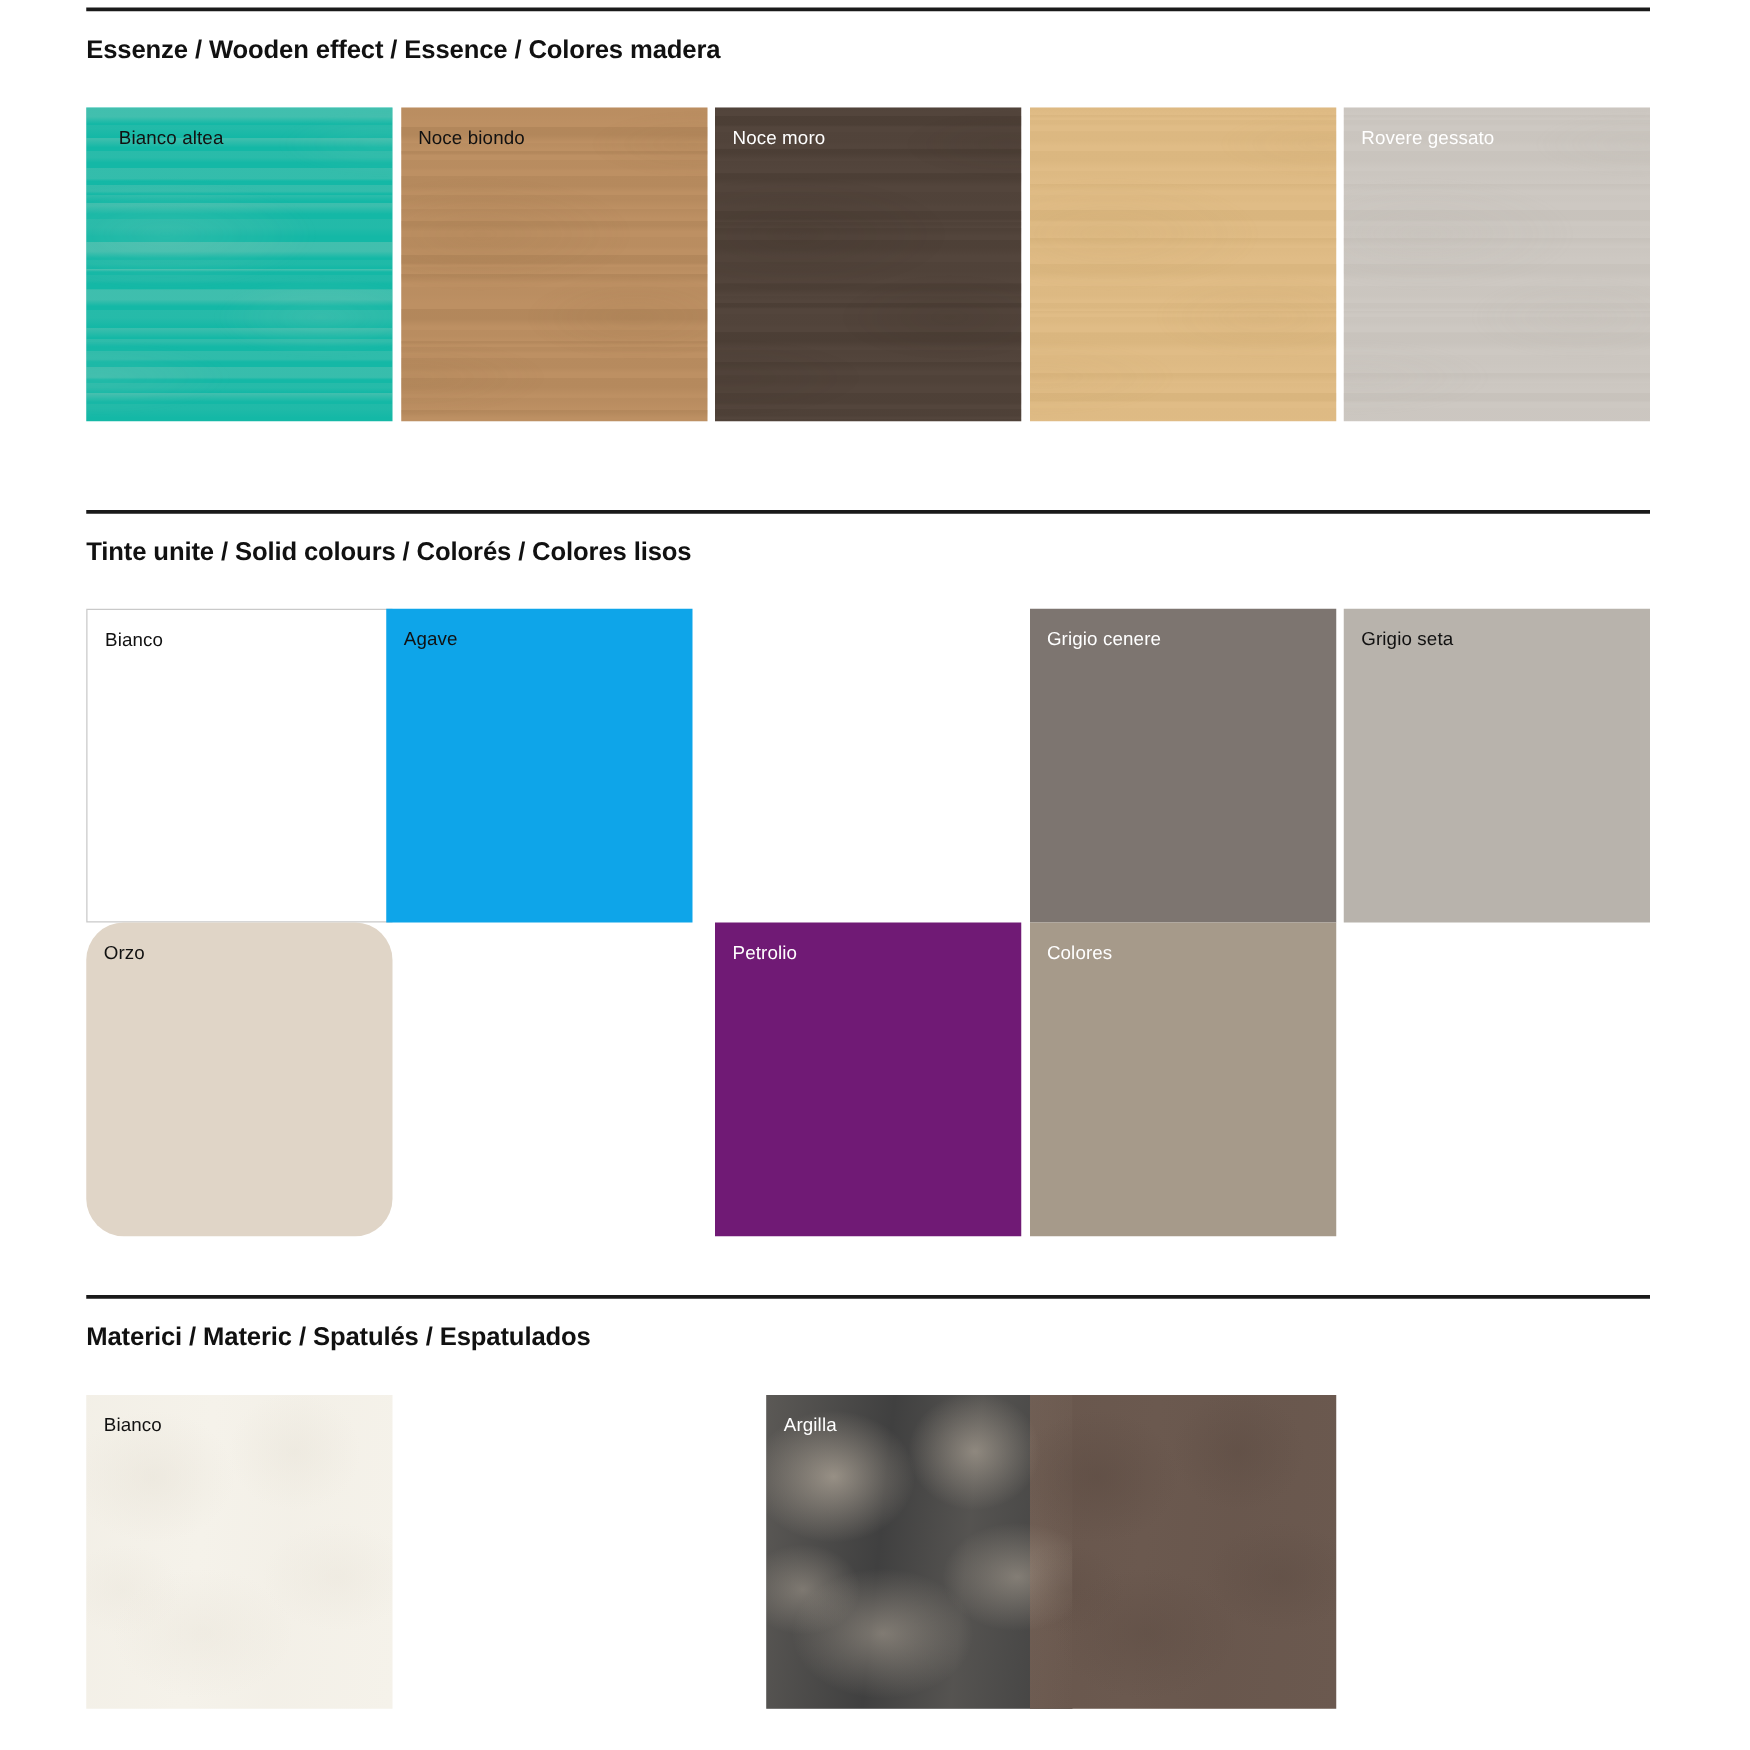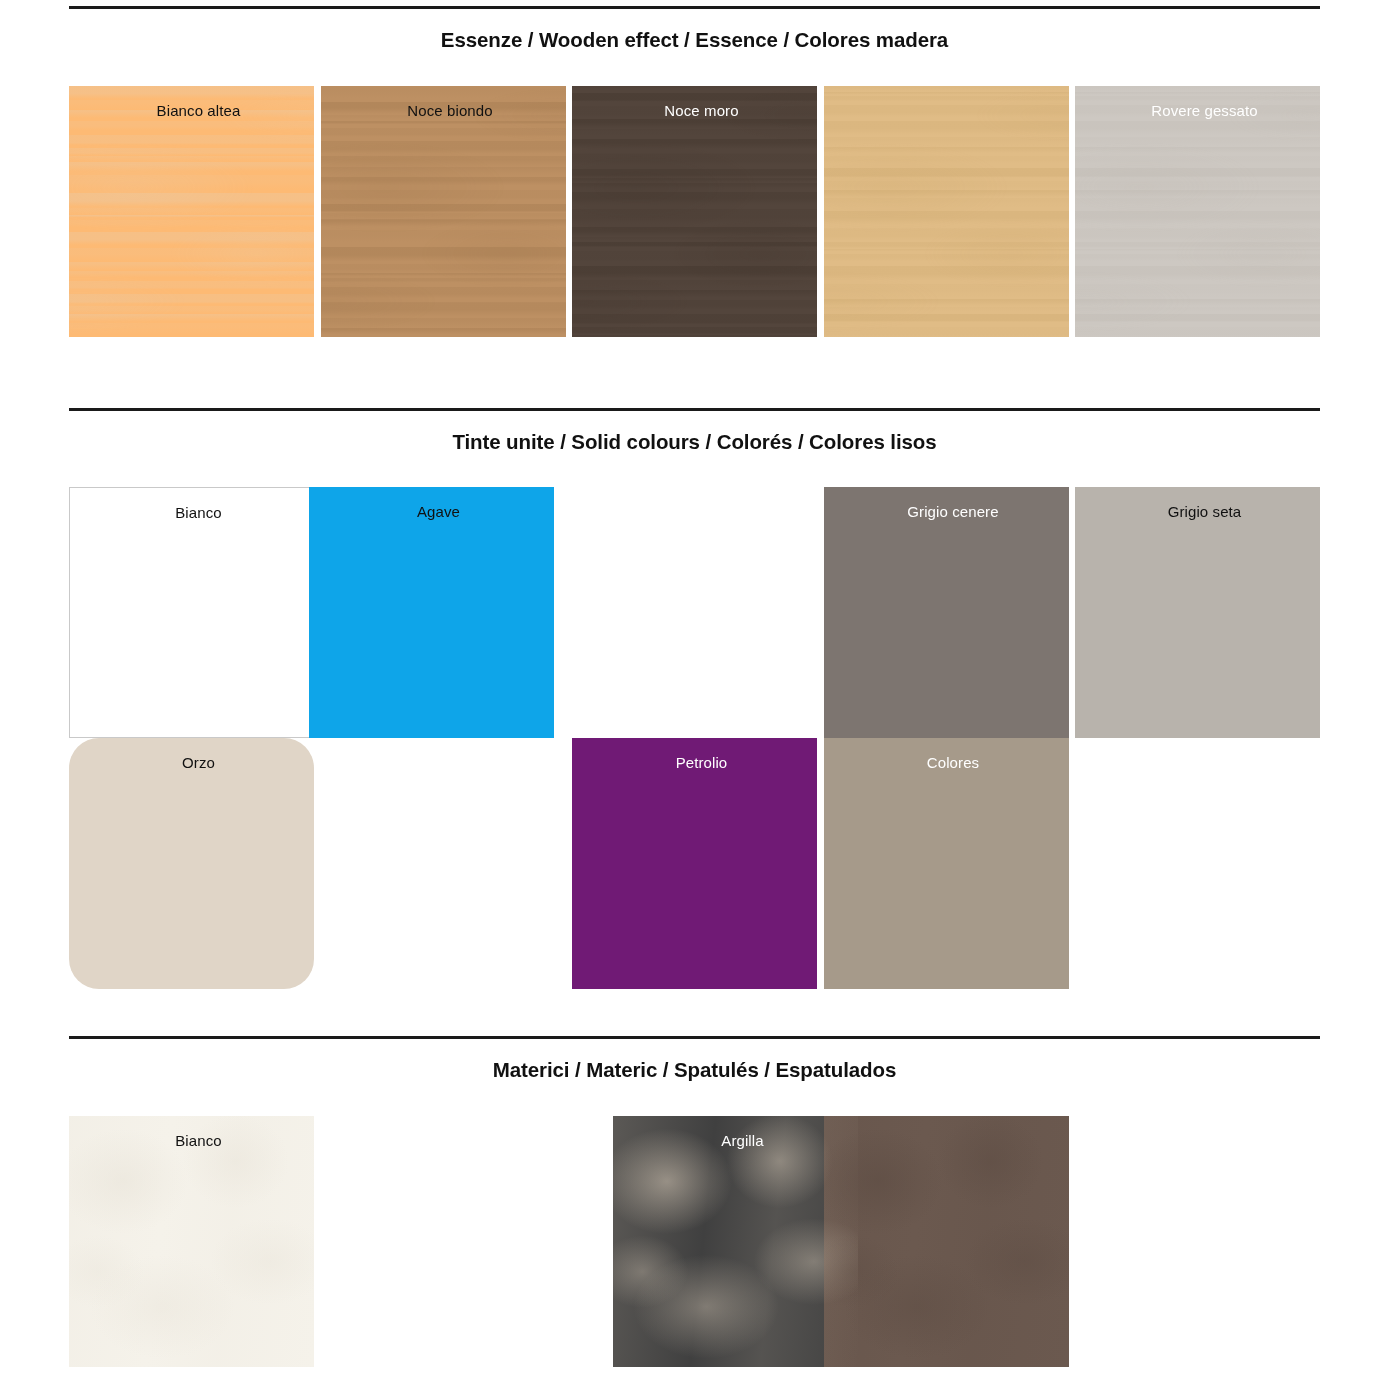--- a/index.html
+++ b/index.html
@@ -17,21 +17,20 @@
   .page {
     position: relative;
     width: 1400px;
     height: 1400px;
     box-sizing: border-box;
   }
   .section {
     position: absolute;
     left: 69px;
     width: 1251px;
-    text-align: center;
   }
   .rule {
     height: 0;
     border-top: 3px solid #1a1a1a;
     width: 1251px;
   }
   .section-title {
     font-size: 20.5px;
     font-weight: bold;
     letter-spacing: -0.1px;
@@ -84,21 +83,21 @@
 </style>
 </head>
 <body>
 
 <div class="page">
 
   <div class="section" style="top:6px;">
     <div class="rule"></div>
     <div class="section-title">Essenze / Wooden effect / Essence / Colores madera</div>
     <div class="grid" id="grid-essenze" style="height:251px; margin-top:33px;">
-        <div class="swatch" style="left: 0px; top: 0px; background: #fdba74;">
+        <div class="swatch" style="left: 0px; top: 0px; background: #14b8a6; padding-left: 12px;">
           <div class="wood-grain2" style="background-image: radial-gradient(60% 22% at 30% 42%, rgba(221, 214, 201, 0.3) 0%, rgba(0, 0, 0, 0) 70%), radial-gradient(42% 16% at 72% 64%, rgba(221, 214, 201, 0.26) 0%, rgba(0, 0, 0, 0) 72%), radial-gradient(50% 14% at 12% 80%, rgba(221, 214, 201, 0.22) 0%, rgba(0, 0, 0, 0) 74%), radial-gradient(38% 12% at 88% 18%, rgba(221, 214, 201, 0.2) 0%, rgba(0, 0, 0, 0) 76%);"></div>
           <div class="wood-grain" style="background-image: linear-gradient(rgba(0, 0, 0, 0) 0%, rgba(0, 0, 0, 0) 0.57%, rgba(221, 214, 201, 0.42) 0.58%, rgba(221, 214, 201, 0.42) 1.62%, rgba(0, 0, 0, 0) 2.22%, rgba(0, 0, 0, 0) 3.59%, rgba(221, 214, 201, 0.1) 3.63%, rgba(221, 214, 201, 0.1) 6.13%, rgba(0, 0, 0, 0) 7.16%, rgba(0, 0, 0, 0) 8.42%, rgba(221, 214, 201, 0.41) 8.46%, rgba(221, 214, 201, 0.41) 10.77%, rgba(0, 0, 0, 0) 12.63%, rgba(0, 0, 0, 0) 13.06%, rgba(221, 214, 201, 0.13) 13.07%, rgba(221, 214, 201, 0.13) 13.85%, rgba(0, 0, 0, 0) 16.23%, rgba(0, 0, 0, 0) 16.42%, rgba(221, 214, 201, 0.36) 16.43%, rgba(221, 214, 201, 0.36) 16.78%, rgba(0, 0, 0, 0) 18.94%, rgba(0, 0, 0, 0) 19.88%, rgba(221, 214, 201, 0.192) 19.91%, rgba(221, 214, 201, 0.192) 21.62%, rgba(0, 0, 0, 0) 22.99%, rgba(0, 0, 0, 0) 24.46%, rgba(221, 214, 201, 0.286) 24.51%, rgba(221, 214, 201, 0.286) 27.19%, rgba(0, 0, 0, 0) 27.89%, rgba(0, 0, 0, 0) 28.83%, rgba(221, 214, 201, 0.28) 28.86%, rgba(221, 214, 201, 0.28) 30.57%, rgba(0, 0, 0, 0) 31.27%, rgba(0, 0, 0, 0) 31.47%, rgba(221, 214, 201, 0.204) 31.47%, rgba(221, 214, 201, 0.204) 31.82%, rgba(0, 0, 0, 0) 33.21%, rgba(0, 0, 0, 0) 33.64%, rgba(221, 214, 201, 0.357) 33.65%, rgba(221, 214, 201, 0.357) 34.44%, rgba(0, 0, 0, 0) 36.61%, rgba(0, 0, 0, 0) 37.87%, rgba(221, 214, 201, 0.133) 37.91%, rgba(221, 214, 201, 0.133) 40.23%, rgba(0, 0, 0, 0) 42.61%, rgba(0, 0, 0, 0) 43.97%, rgba(221, 214, 201, 0.408) 44.01%, rgba(221, 214, 201, 0.408) 46.51%, rgba(0, 0, 0, 0) 48.35%, rgba(0, 0, 0, 0) 48.91%, rgba(221, 214, 201, 0.1) 48.93%, rgba(221, 214, 201, 0.1) 49.96%, rgba(0, 0, 0, 0) 50.98%, rgba(0, 0, 0, 0) 51.13%, rgba(221, 214, 201, 0.42) 51.13%, rgba(221, 214, 201, 0.42) 51.4%, rgba(0, 0, 0, 0) 52.01%, rgba(0, 0, 0, 0) 52.79%, rgba(221, 214, 201, 0.114) 52.81%, rgba(221, 214, 201, 0.114) 54.24%, rgba(0, 0, 0, 0) 55.19%, rgba(0, 0, 0, 0) 56.65%, rgba(221, 214, 201, 0.39) 56.69%, rgba(221, 214, 201, 0.39) 59.34%, rgba(0, 0, 0, 0) 61.11%, rgba(0, 0, 0, 0) 62.2%, rgba(221, 214, 201, 0.16) 62.23%, rgba(221, 214, 201, 0.16) 64.22%, rgba(0, 0, 0, 0) 66.57%, rgba(0, 0, 0, 0) 66.84%, rgba(221, 214, 201, 0.32) 66.85%, rgba(221, 214, 201, 0.32) 67.35%, rgba(0, 0, 0, 0) 69.56%, rgba(0, 0, 0, 0) 69.87%, rgba(221, 214, 201, 0.24) 69.88%, rgba(221, 214, 201, 0.24) 70.45%, rgba(0, 0, 0, 0) 71.91%, rgba(0, 0, 0, 0) 73.05%, rgba(221, 214, 201, 0.24) 73.09%, rgba(221, 214, 201, 0.24) 75.18%, rgba(0, 0, 0, 0) 75.92%, rgba(0, 0, 0, 0) 77.35%, rgba(221, 214, 201, 0.32) 77.39%, rgba(221, 214, 201, 0.32) 80.01%, rgba(0, 0, 0, 0) 80.68%, rgba(0, 0, 0, 0) 81.4%, rgba(221, 214, 201, 0.16) 81.42%, rgba(221, 214, 201, 0.16) 82.73%, rgba(0, 0, 0, 0) 84.03%, rgba(0, 0, 0, 0) 84.18%, rgba(221, 214, 201, 0.39) 84.18%, rgba(221, 214, 201, 0.39) 84.44%, rgba(0, 0, 0, 0) 86.54%, rgba(0, 0, 0, 0) 87.17%, rgba(221, 214, 201, 0.11) 87.19%, rgba(221, 214, 201, 0.11) 88.34%, rgba(0, 0, 0, 0) 90.73%, rgba(0, 0, 0, 0) 92.13%, rgba(221, 214, 201, 0.42) 92.17%, rgba(221, 214, 201, 0.42) 94.72%, rgba(0, 0, 0, 0) 96.64%, rgba(0, 0, 0, 0) 97.86%, rgba(221, 214, 201, 0.1) 97.9%, rgba(221, 214, 201, 0.1) 100.13%);"></div>
           <div class="swatch-label label-dark">Bianco altea</div>
         </div>
         <div class="swatch" style="left: 251.5px; top: 0px; background: rgb(189, 144, 99);">
           <div class="wood-grain2" style="background-image: radial-gradient(60% 22% at 30% 42%, rgba(142, 104, 64, 0.3) 0%, rgba(0, 0, 0, 0) 70%), radial-gradient(42% 16% at 72% 64%, rgba(142, 104, 64, 0.26) 0%, rgba(0, 0, 0, 0) 72%), radial-gradient(50% 14% at 12% 80%, rgba(142, 104, 64, 0.22) 0%, rgba(0, 0, 0, 0) 74%), radial-gradient(38% 12% at 88% 18%, rgba(142, 104, 64, 0.2) 0%, rgba(0, 0, 0, 0) 76%);"></div>
           <div class="wood-grain" style="background-image: linear-gradient(rgba(0, 0, 0, 0) 0%, rgba(0, 0, 0, 0) 0.15%, rgba(142, 104, 64, 0.125) 0.16%, rgba(142, 104, 64, 0.125) 0.43%, rgba(0, 0, 0, 0) 1.63%, rgba(0, 0, 0, 0) 2.43%, rgba(142, 104, 64, 0.41) 2.46%, rgba(142, 104, 64, 0.41) 3.91%, rgba(0, 0, 0, 0) 5.94%, rgba(0, 0, 0, 0) 7.39%, rgba(142, 104, 64, 0.1) 7.43%, rgba(142, 104, 64, 0.1) 10.09%, rgba(0, 0, 0, 0) 12.49%, rgba(0, 0, 0, 0) 13.57%, rgba(142, 104, 64, 0.416) 13.6%, rgba(142, 104, 64, 0.416) 15.56%, rgba(0, 0, 0, 0) 17.57%, rgba(0, 0, 0, 0) 17.83%, rgba(142, 104, 64, 0.12) 17.84%, rgba(142, 104, 64, 0.12) 18.31%, rgba(0, 0, 0, 0) 19.5%, rgba(0, 0, 0, 0) 19.82%, rgba(142, 104, 64, 0.376) 19.83%, rgba(142, 104, 64, 0.376) 20.42%, rgba(0, 0, 0, 0) 21.05%, rgba(0, 0, 0, 0) 22.2%, rgba(142, 104, 64, 0.176) 22.24%, rgba(142, 104, 64, 0.176) 24.35%, rgba(0, 0, 0, 0) 25.16%, rgba(0, 0, 0, 0) 26.59%, rgba(142, 104, 64, 0.3) 26.63%, rgba(142, 104, 64, 0.3) 29.24%, rgba(0, 0, 0, 0) 30.83%, rgba(0, 0, 0, 0) 31.53%, rgba(142, 104, 64, 0.26) 31.55%, rgba(142, 104, 64, 0.26) 32.84%, rgba(0, 0, 0, 0) 35.12%, rgba(0, 0, 0, 0) 35.26%, rgba(142, 104, 64, 0.22) 35.26%, rgba(142, 104, 64, 0.22) 35.52%, rgba(0, 0, 0, 0) 37.83%, rgba(0, 0, 0, 0) 38.48%, rgba(142, 104, 64, 0.34) 38.49%, rgba(142, 104, 64, 0.34) 39.67%, rgba(0, 0, 0, 0) 41.32%, rgba(0, 0, 0, 0) 42.73%, rgba(142, 104, 64, 0.145) 42.77%, rgba(142, 104, 64, 0.145) 45.33%, rgba(0, 0, 0, 0) 46.2%, rgba(0, 0, 0, 0) 47.41%, rgba(142, 104, 64, 0.4) 47.44%, rgba(142, 104, 64, 0.4) 49.65%, rgba(0, 0, 0, 0) 50.26%, rgba(0, 0, 0, 0) 50.63%, rgba(142, 104, 64, 0.106) 50.64%, rgba(142, 104, 64, 0.106) 51.31%, rgba(0, 0, 0, 0) 52.42%, rgba(0, 0, 0, 0) 52.65%, rgba(142, 104, 64, 0.42) 52.66%, rgba(142, 104, 64, 0.42) 53.08%, rgba(0, 0, 0, 0) 55.02%, rgba(0, 0, 0, 0) 56.04%, rgba(142, 104, 64, 0.106) 56.07%, rgba(142, 104, 64, 0.106) 57.92%, rgba(0, 0, 0, 0) 60.32%, rgba(0, 0, 0, 0) 61.78%, rgba(142, 104, 64, 0.396) 61.82%, rgba(142, 104, 64, 0.396) 64.5%, rgba(0, 0, 0, 0) 66.58%, rgba(0, 0, 0, 0) 67.44%, rgba(142, 104, 64, 0.15) 67.47%, rgba(142, 104, 64, 0.15) 69.04%, rgba(0, 0, 0, 0) 70.31%, rgba(0, 0, 0, 0) 70.48%, rgba(142, 104, 64, 0.337) 70.48%, rgba(142, 104, 64, 0.337) 70.79%, rgba(0, 0, 0, 0) 71.44%, rgba(0, 0, 0, 0) 71.94%, rgba(142, 104, 64, 0.224) 71.95%, rgba(142, 104, 64, 0.224) 72.86%, rgba(0, 0, 0, 0) 73.62%, rgba(0, 0, 0, 0) 74.94%, rgba(142, 104, 64, 0.255) 74.98%, rgba(142, 104, 64, 0.255) 77.39%, rgba(0, 0, 0, 0) 78.88%, rgba(0, 0, 0, 0) 80.2%, rgba(142, 104, 64, 0.306) 80.24%, rgba(142, 104, 64, 0.306) 82.65%, rgba(0, 0, 0, 0) 84.89%, rgba(0, 0, 0, 0) 85.38%, rgba(142, 104, 64, 0.176) 85.4%, rgba(142, 104, 64, 0.176) 86.3%, rgba(0, 0, 0, 0) 88.65%, rgba(0, 0, 0, 0) 88.82%, rgba(142, 104, 64, 0.376) 88.82%, rgba(142, 104, 64, 0.376) 89.13%, rgba(0, 0, 0, 0) 90.87%, rgba(0, 0, 0, 0) 91.73%, rgba(142, 104, 64, 0.118) 91.75%, rgba(142, 104, 64, 0.118) 93.33%, rgba(0, 0, 0, 0) 94.26%, rgba(0, 0, 0, 0) 95.72%, rgba(142, 104, 64, 0.416) 95.76%, rgba(142, 104, 64, 0.416) 98.44%, rgba(0, 0, 0, 0) 99.05%, rgba(0, 0, 0, 0) 100.06%, rgba(142, 104, 64, 0.1) 100.09%, rgba(142, 104, 64, 0.1) 101.94%);"></div>
           <div class="swatch-label label-dark">Noce biondo</div>
         </div>
         <div class="swatch" style="left: 503px; top: 0px; background: rgb(83, 69, 60);">

